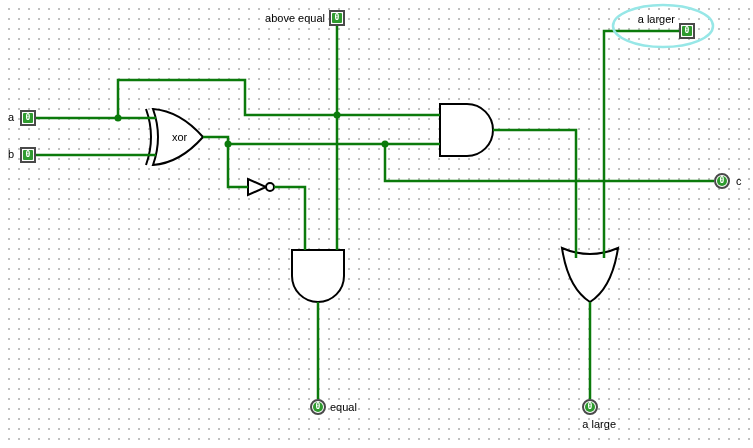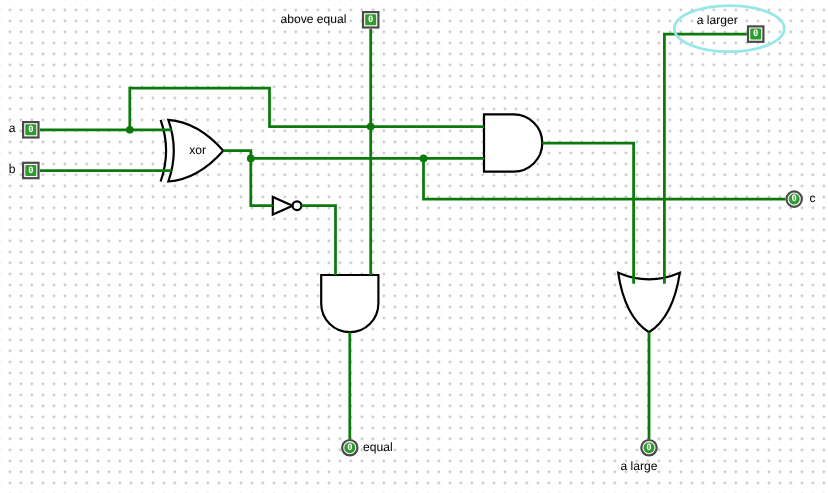--- a/index.html
+++ b/index.html
@@ -93,20 +93,20 @@
   </div>
   <div class="pin round" style="left:310px;top:399px">
     <span class="pv">0</span>
   </div>
   <div class="pin round" style="left:582px;top:399px">
     <span class="pv">0</span>
   </div>
 
   <div class="lbl" style="left:8px;top:111px">a</div>
   <div class="lbl" style="left:8px;top:148px">b</div>
-  <div class="lbl" style="left:255px;top:12px;width:70px;">above equal</div>
-  <div class="lbl" style="left:629px;top:13px;width:46px;text-align:center">a larger</div>
+  <div class="lbl" style="left:255px;top:12px;width:70px;text-align:right">above equal</div>
+  <div class="lbl" style="left:629px;top:13px;width:46px;text-align:right">a larger</div>
   <div class="lbl" style="left:736px;top:175px">c</div>
   <div class="lbl" style="left:330px;top:401px">equal</div>
-  <div class="lbl" style="left:564px;top:418px;width:52px;text-align:left">a large</div>
+  <div class="lbl" style="left:564px;top:418px;width:52px;text-align:right">a large</div>
   <div class="lbl" style="left:172px;top:131px">xor</div>
 
 </div>
 
 </body></html>

